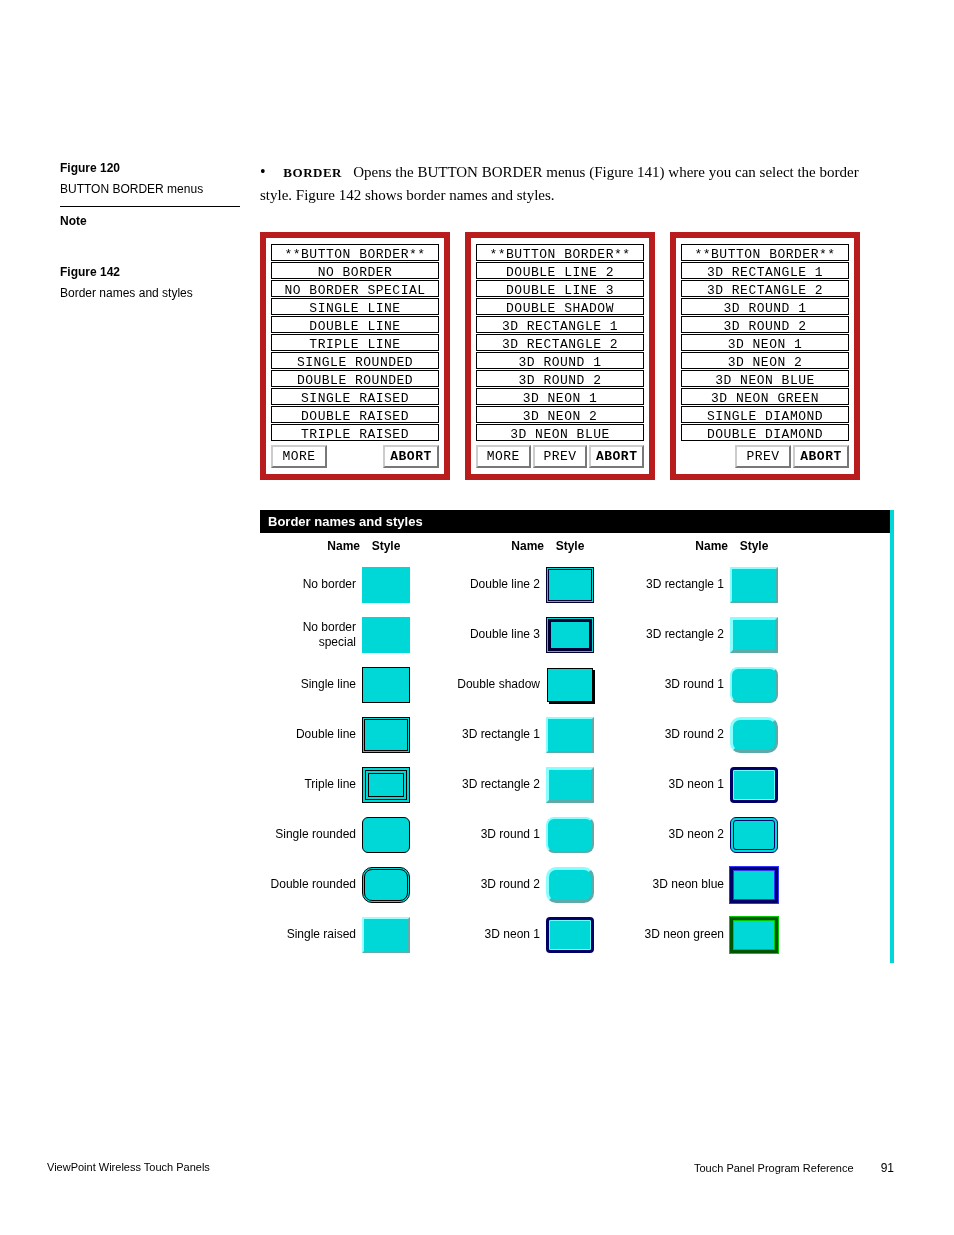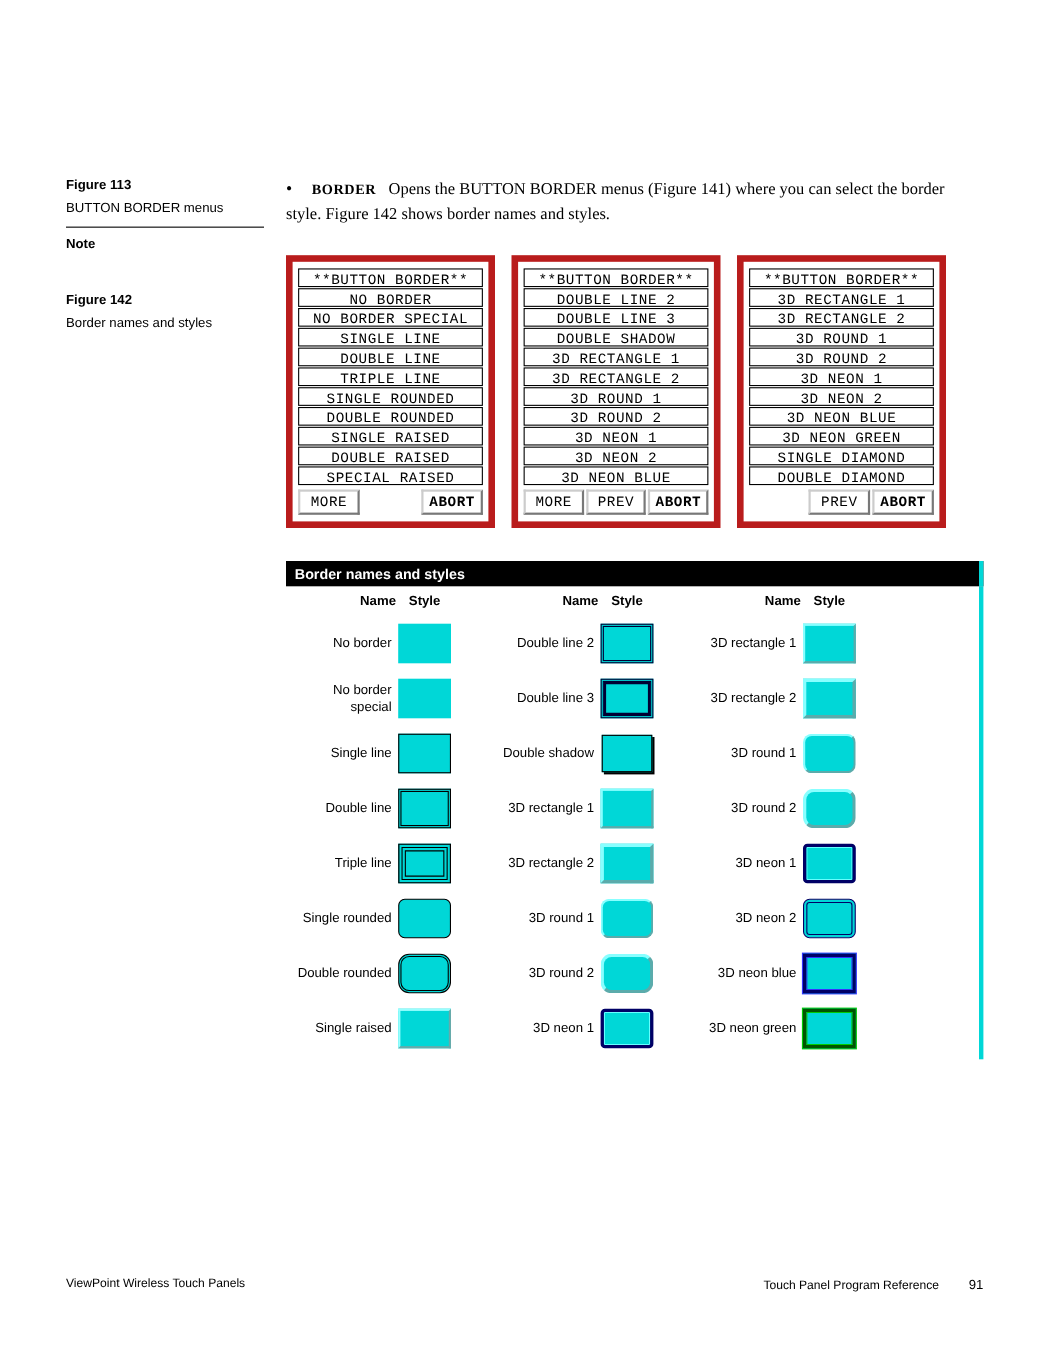--- a/index.html
+++ b/index.html
@@ -47,32 +47,32 @@
   .sw-dshadow { border:1px solid #000; box-shadow: 2px 2px 0 #000; width:46px; height:34px; }
   .sw-3drect1 { border:2px outset #8ff; }
   .sw-3drect2 { border:3px outset #8ff; }
   .sw-3drnd1 { border:2px outset #8ff; border-radius:8px; }
   .sw-3drnd2 { border:3px outset #8ff; border-radius:10px; }
   .sw-neon1 { border:3px solid #006; border-radius:4px; box-shadow: inset 0 0 0 1px #6ff; }
   .sw-neon2 { border:4px double #006; border-radius:6px; }
   .sw-neonblue { border:3px solid #006; box-shadow: 0 0 0 1px #33f, inset 0 0 0 1px #33f; }
   .sw-neongreen { border:3px solid #050; box-shadow: 0 0 0 1px #0c0, inset 0 0 0 1px #0c0; }
 
-  .footer { position:absolute; bottom:60px; left:60px; right:60px; display:flex; justify-content:space-between; font-size:11px; }
+  .footer { position:absolute; bottom:60px; left:47px; right:60px; display:flex; justify-content:space-between; font-size:11px; }
   .footer .pn { margin-left:24px; font-size:12px; }
 </style>
 </head>
 <body>
 
 <div class="page">
   <div class="content">
 
     <div class="sidebar">
       <div class="side-block">
-        <div class="side-heading">Figure 113</div>
+        <div class="side-heading">Figure 120</div>
         <div class="side-text">BUTTON BORDER menus</div>
         <hr class="side-rule">
         <div class="side-heading">Note</div>
       </div>
       <div class="side-block2">
         <div class="side-heading">Figure 142</div>
         <div class="side-text">Border names and styles</div>
       </div>
     </div>
 
@@ -91,21 +91,21 @@
           <div id="m1-items">
               <div class="menu-item">NO BORDER</div>
               <div class="menu-item">NO BORDER SPECIAL</div>
               <div class="menu-item">SINGLE LINE</div>
               <div class="menu-item">DOUBLE LINE</div>
               <div class="menu-item">TRIPLE LINE</div>
               <div class="menu-item">SINGLE ROUNDED</div>
               <div class="menu-item">DOUBLE ROUNDED</div>
               <div class="menu-item">SINGLE RAISED</div>
               <div class="menu-item">DOUBLE RAISED</div>
-              <div class="menu-item">SPECIAL RAISED</div>
+              <div class="menu-item">TRIPLE RAISED</div>
             </div>
           <div class="menu-btn-row">
             <div class="menu-btn more">MORE</div>
             <div class="spacer"></div>
             <div class="menu-btn abort">ABORT</div>
           </div>
         </div>
 
         <div class="menu-box">
           <div class="menu-item">**BUTTON BORDER**</div>

